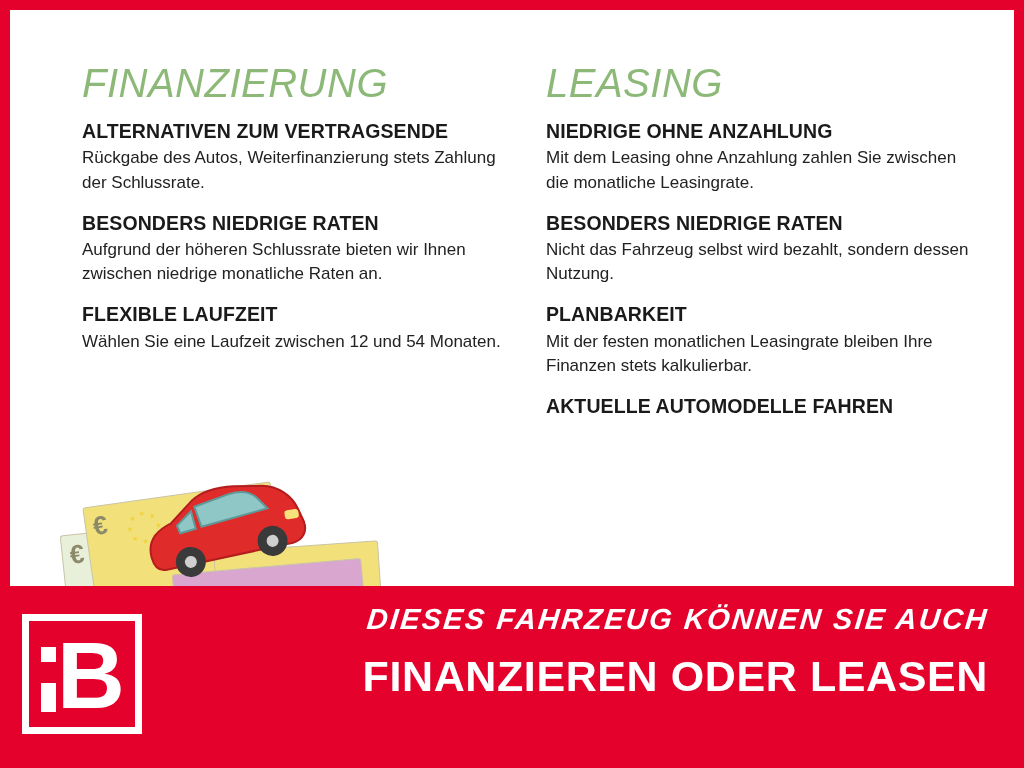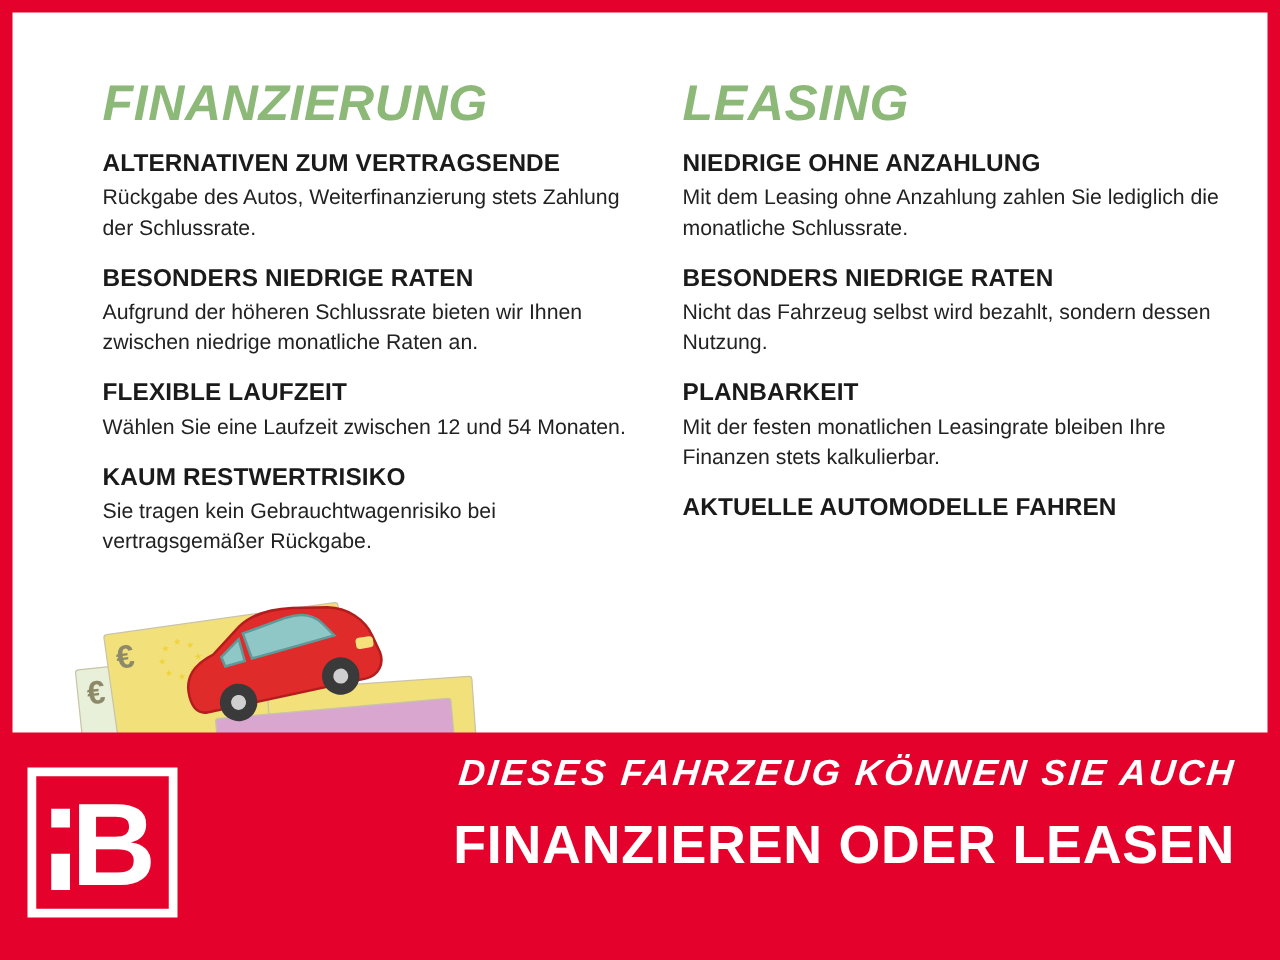--- a/index.html
+++ b/index.html
@@ -34,21 +34,21 @@
     position:absolute;
     left:82px; top:62px;
     width:900px;
     display:flex;
     gap:32px;
   }
   .col { width:432px; }
 
   .col-title {
     font-size:40px;
-    font-weight:bold;
+    font-weight:normal;
     font-style:italic;
     color:#8cb878;
     letter-spacing:0.5px;
     margin-bottom:16px;
     line-height:1.05;
   }
 
   .block { margin-bottom:17px; }
   .block-h {
     font-size:19.5px;
@@ -211,32 +211,28 @@
         <div class="block-p">Rückgabe des Autos, Weiterfinanzierung stets Zahlung der Schlussrate.</div>
       </div>
       <div class="block">
         <div class="block-h">BESONDERS NIEDRIGE RATEN</div>
         <div class="block-p">Aufgrund der höheren Schlussrate bieten wir Ihnen zwischen niedrige monatliche Raten an.</div>
       </div>
       <div class="block">
         <div class="block-h">FLEXIBLE LAUFZEIT</div>
         <div class="block-p">Wählen Sie eine Laufzeit zwischen 12 und 54 Monaten.</div>
       </div>
-      <div class="block">
-        <div class="block-h">KAUM RESTWERTRISIKO</div>
-        <div class="block-p">Sie tragen kein Gebrauchtwagenrisiko bei vertragsgemäßer Rückgabe.</div>
-      </div>
     </div>
 
     <div class="col">
       <div class="col-title">LEASING</div>
 
       <div class="block">
         <div class="block-h">NIEDRIGE OHNE ANZAHLUNG</div>
-        <div class="block-p">Mit dem Leasing ohne Anzahlung zahlen Sie lediglich die monatliche Schlussrate.</div>
+        <div class="block-p">Mit dem Leasing ohne Anzahlung zahlen Sie zwischen die monatliche Leasingrate.</div>
       </div>
       <div class="block">
         <div class="block-h">BESONDERS NIEDRIGE RATEN</div>
         <div class="block-p">Nicht das Fahrzeug selbst wird bezahlt, sondern dessen Nutzung.</div>
       </div>
       <div class="block">
         <div class="block-h">PLANBARKEIT</div>
         <div class="block-p">Mit der festen monatlichen Leasingrate bleiben Ihre Finanzen stets kalkulierbar.</div>
       </div>
       <div class="block">

